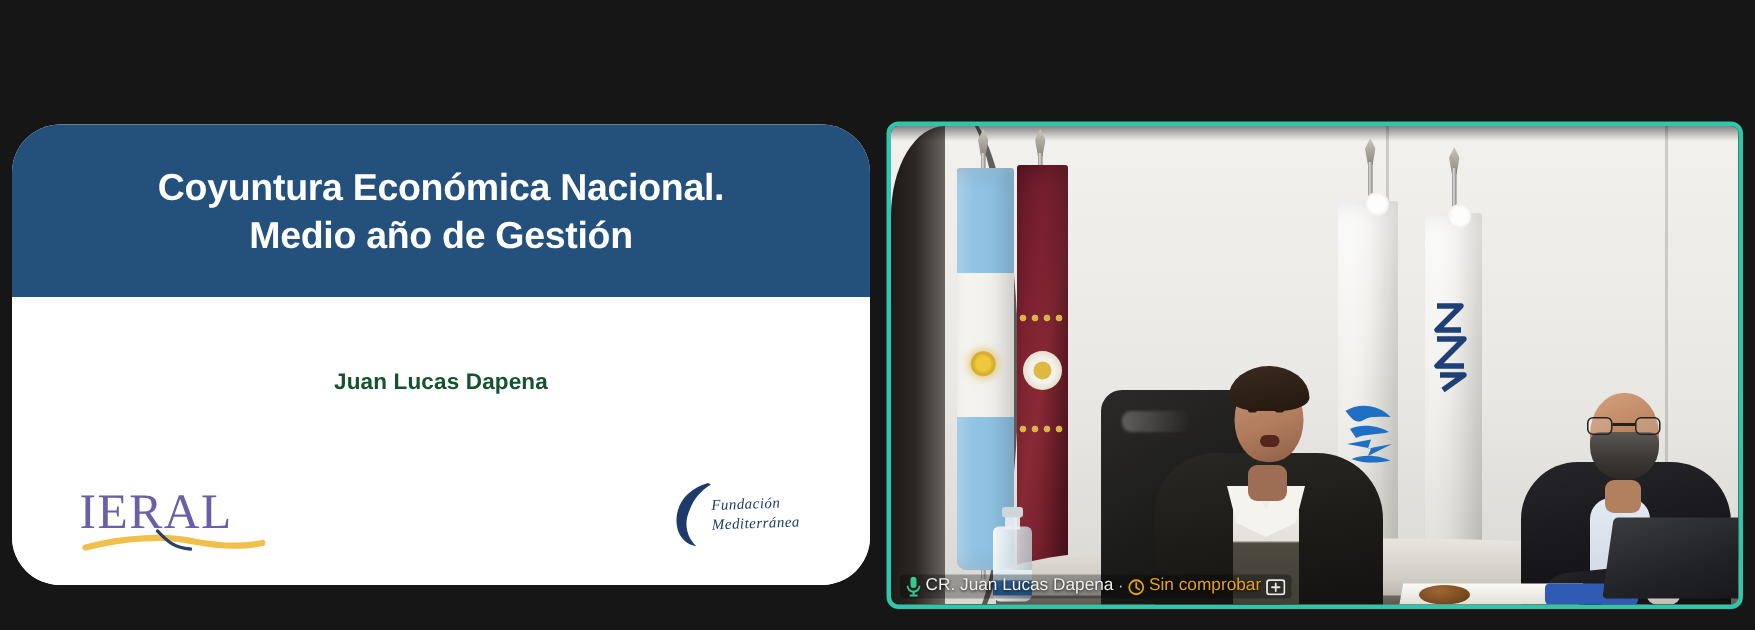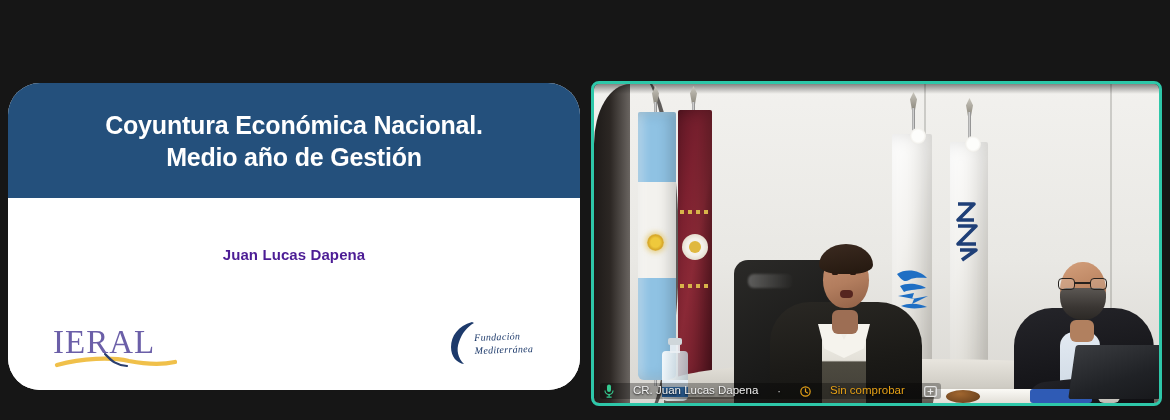--- a/index.html
+++ b/index.html
@@ -61,21 +61,21 @@
     background: #ffffff;
   }
   .slide-author {
     position: absolute;
     top: 48px;
     left: 0;
     width: 100%;
     text-align: center;
     font-size: 15px;
     font-weight: bold;
-    color: #4c1d95;
+    color: #14532d;
     letter-spacing: 0.1px;
   }
 
   
   .logo-ieral {
     position: absolute;
     left: 45px;
     top: 128px;
     width: 124px;
     height: 46px;
@@ -468,21 +468,21 @@
     background: #cfd6da; border-radius: 2px;
   }
 
   
   .name-bar {
     position: absolute;
     left: 6px;
     bottom: 4px;
     display: flex;
     align-items: center;
-    gap: 19px;
+    gap: 3px;
     padding: 1px 4px;
     border-radius: 3px;
     background: rgba(0,0,0,0.30);
     font-size: 11.5px;
     line-height: 1;
     white-space: nowrap;
     text-shadow: 0 1px 2px rgba(0,0,0,0.9);
   }
   .name-bar .display-name { color: #f0f0f0; }
   .name-bar .dot { color: #cfcfcf; font-size: 11px; }

